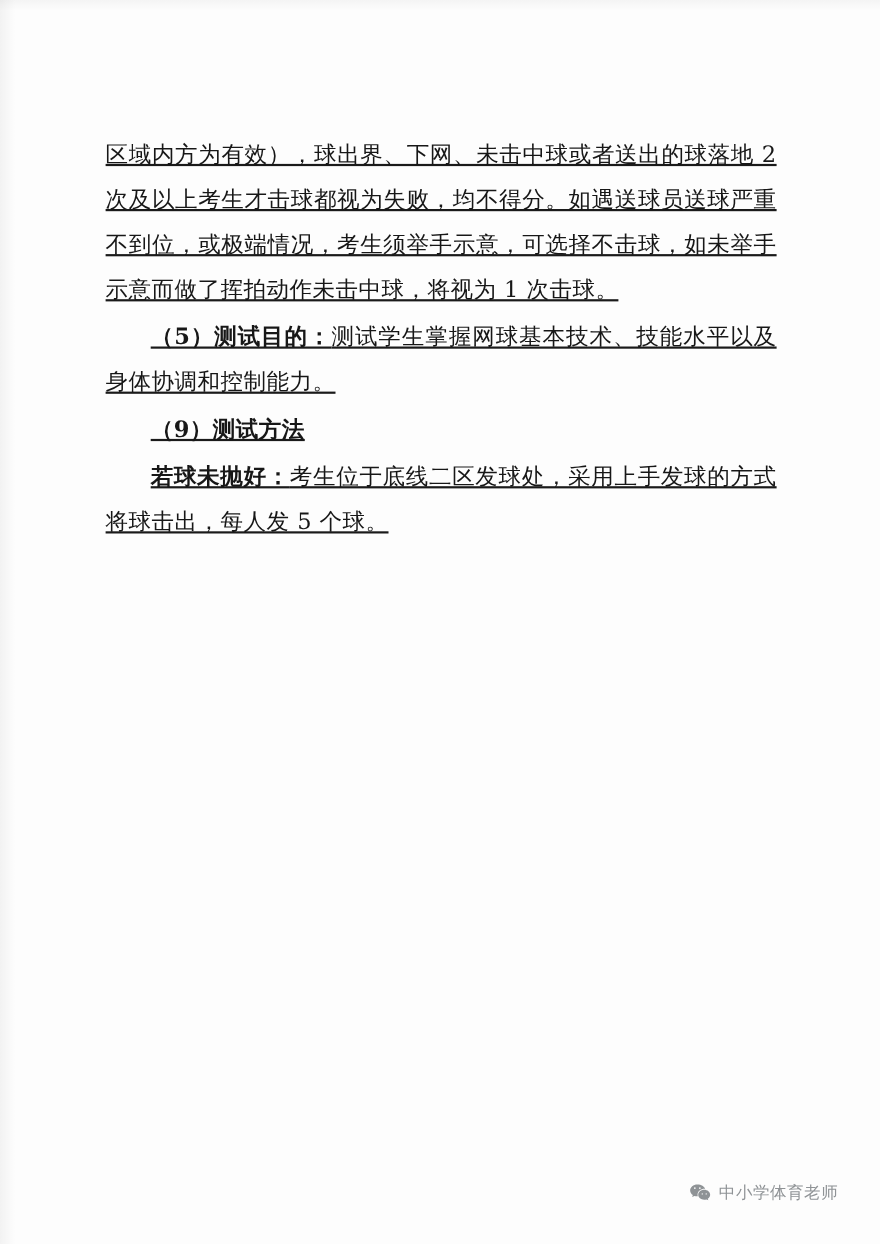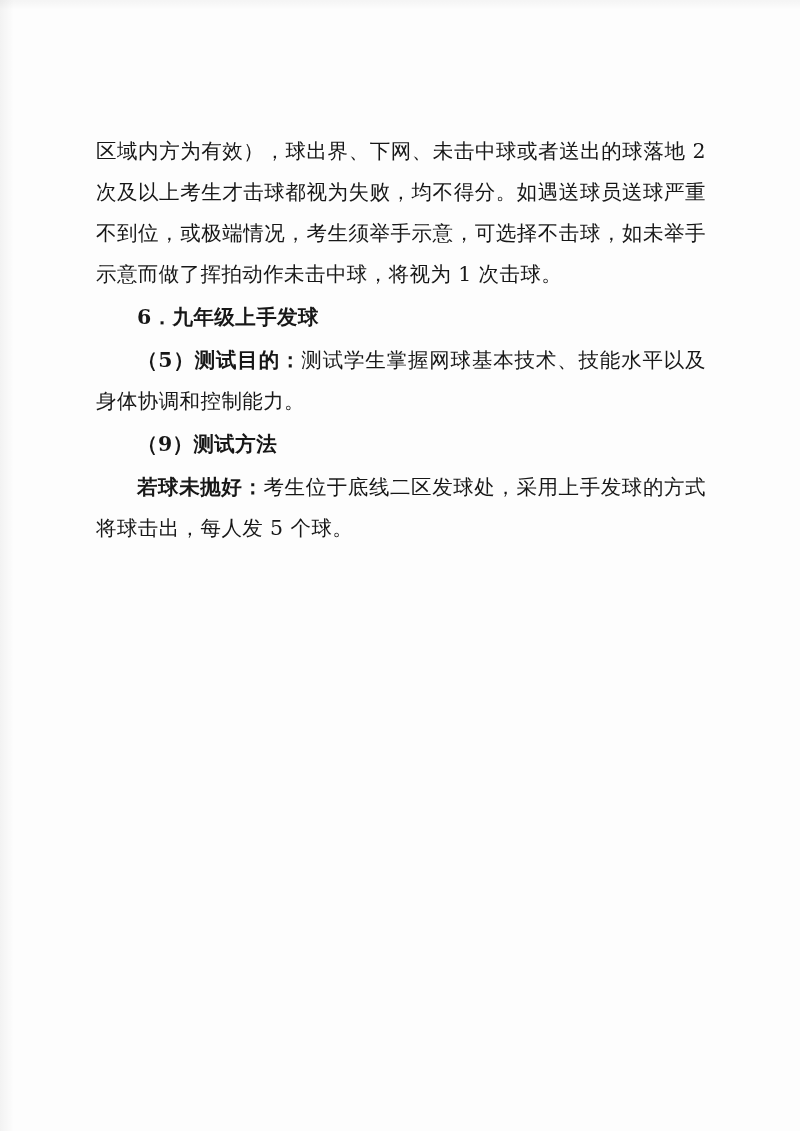--- a/index.html
+++ b/index.html
@@ -18,22 +18,23 @@
   .page {
     position: absolute;
     left: 0; top: 0;
     width: 800px;
     height: 1131px;
     background: #fdfdfd;
   }
   .content {
     position: absolute;
     left: 96px;
-    top: 131px;
+    top: 120px;
     width: 610px;
+    text-decoration: underline;
   }
   p {
     margin: 0 0 2px 0;
     font-size: 20.5px;
     line-height: 41px;
     letter-spacing: 0.4px;
     text-align: justify;
     text-justify: inter-ideograph;
     color: #171717;
   }
@@ -100,33 +101,41 @@
   <div class="edge-shadow-left"></div>
 
   <div class="content">
 
     <p class="plain">
       <span>区域内方为有效），球出界、下网、未击中球或者送出的球落地 2 次及以上考生才击球都视为失败，均不得分。如遇送球员送球严重不到位，或极端情况，考生须举手示意，可选择不击球，如未举手示意而做了挥拍动作未击中球，将视为 1 次击球。</span>
     </p>
 
 
 
-    <p class="heading">
-      <span>6．九年级上手发球</span>
-    </p>
 
     <p class="indent">
       <span class="lbl">（5）测试目的：</span><span>测试学生掌握网球基本技术、技能水平以及身体协调和控制能力。</span>
     </p>
 
     <p class="heading">
       <span>（9）测试方法</span>
     </p>
 
 
     <p class="indent">
       <span class="sub-lbl">若球未抛好：</span><span>考生位于底线二区发球处，采用上手发球的方式将球击出，每人发 5 个球。</span>
     </p>
 
 
   </div>
 
+  <div class="footer">
+    <div class="wechat-badge">
+      <span class="wechat-icon">
+        <svg viewBox="0 0 24 24" width="21" height="21" aria-hidden="true">
+          <path fill="#8f9396" d="M9.1 3.2C4.9 3.2 1.6 6 1.6 9.4c0 1.9 1.1 3.6 2.8 4.8l-.7 2.1 2.4-1.2c.9.3 1.9.4 3 .4h.5c-.2-.5-.3-1.1-.3-1.7 0-3.4 3.3-6.1 7.4-6.1h.5C16.5 5.2 13.2 3.2 9.1 3.2zm-2.6 3c.5 0 .9.4.9.9s-.4.9-.9.9-.9-.4-.9-.9.4-.9.9-.9zm5.2 0c.5 0 .9.4.9.9s-.4.9-.9.9-.9-.4-.9-.9.4-.9.9-.9z"></path>
+          <path fill="#8f9396" d="M22.4 13.9c0-2.8-2.8-5.1-6.2-5.1s-6.2 2.3-6.2 5.1 2.8 5.1 6.2 5.1c.8 0 1.6-.1 2.3-.3l2 1-.6-1.7c1.5-.9 2.5-2.4 2.5-4.1zm-8.2-1.6c.4 0 .7.3.7.7s-.3.7-.7.7-.7-.3-.7-.7.3-.7.7-.7zm4.1 0c.4 0 .7.3.7.7s-.3.7-.7.7-.7-.3-.7-.7.3-.7.7-.7z"></path>
+        </svg>
+      </span>
+      <span>中小学体育老师</span>
+    </div>
+  </div>
 </div>
 
 </body></html>

